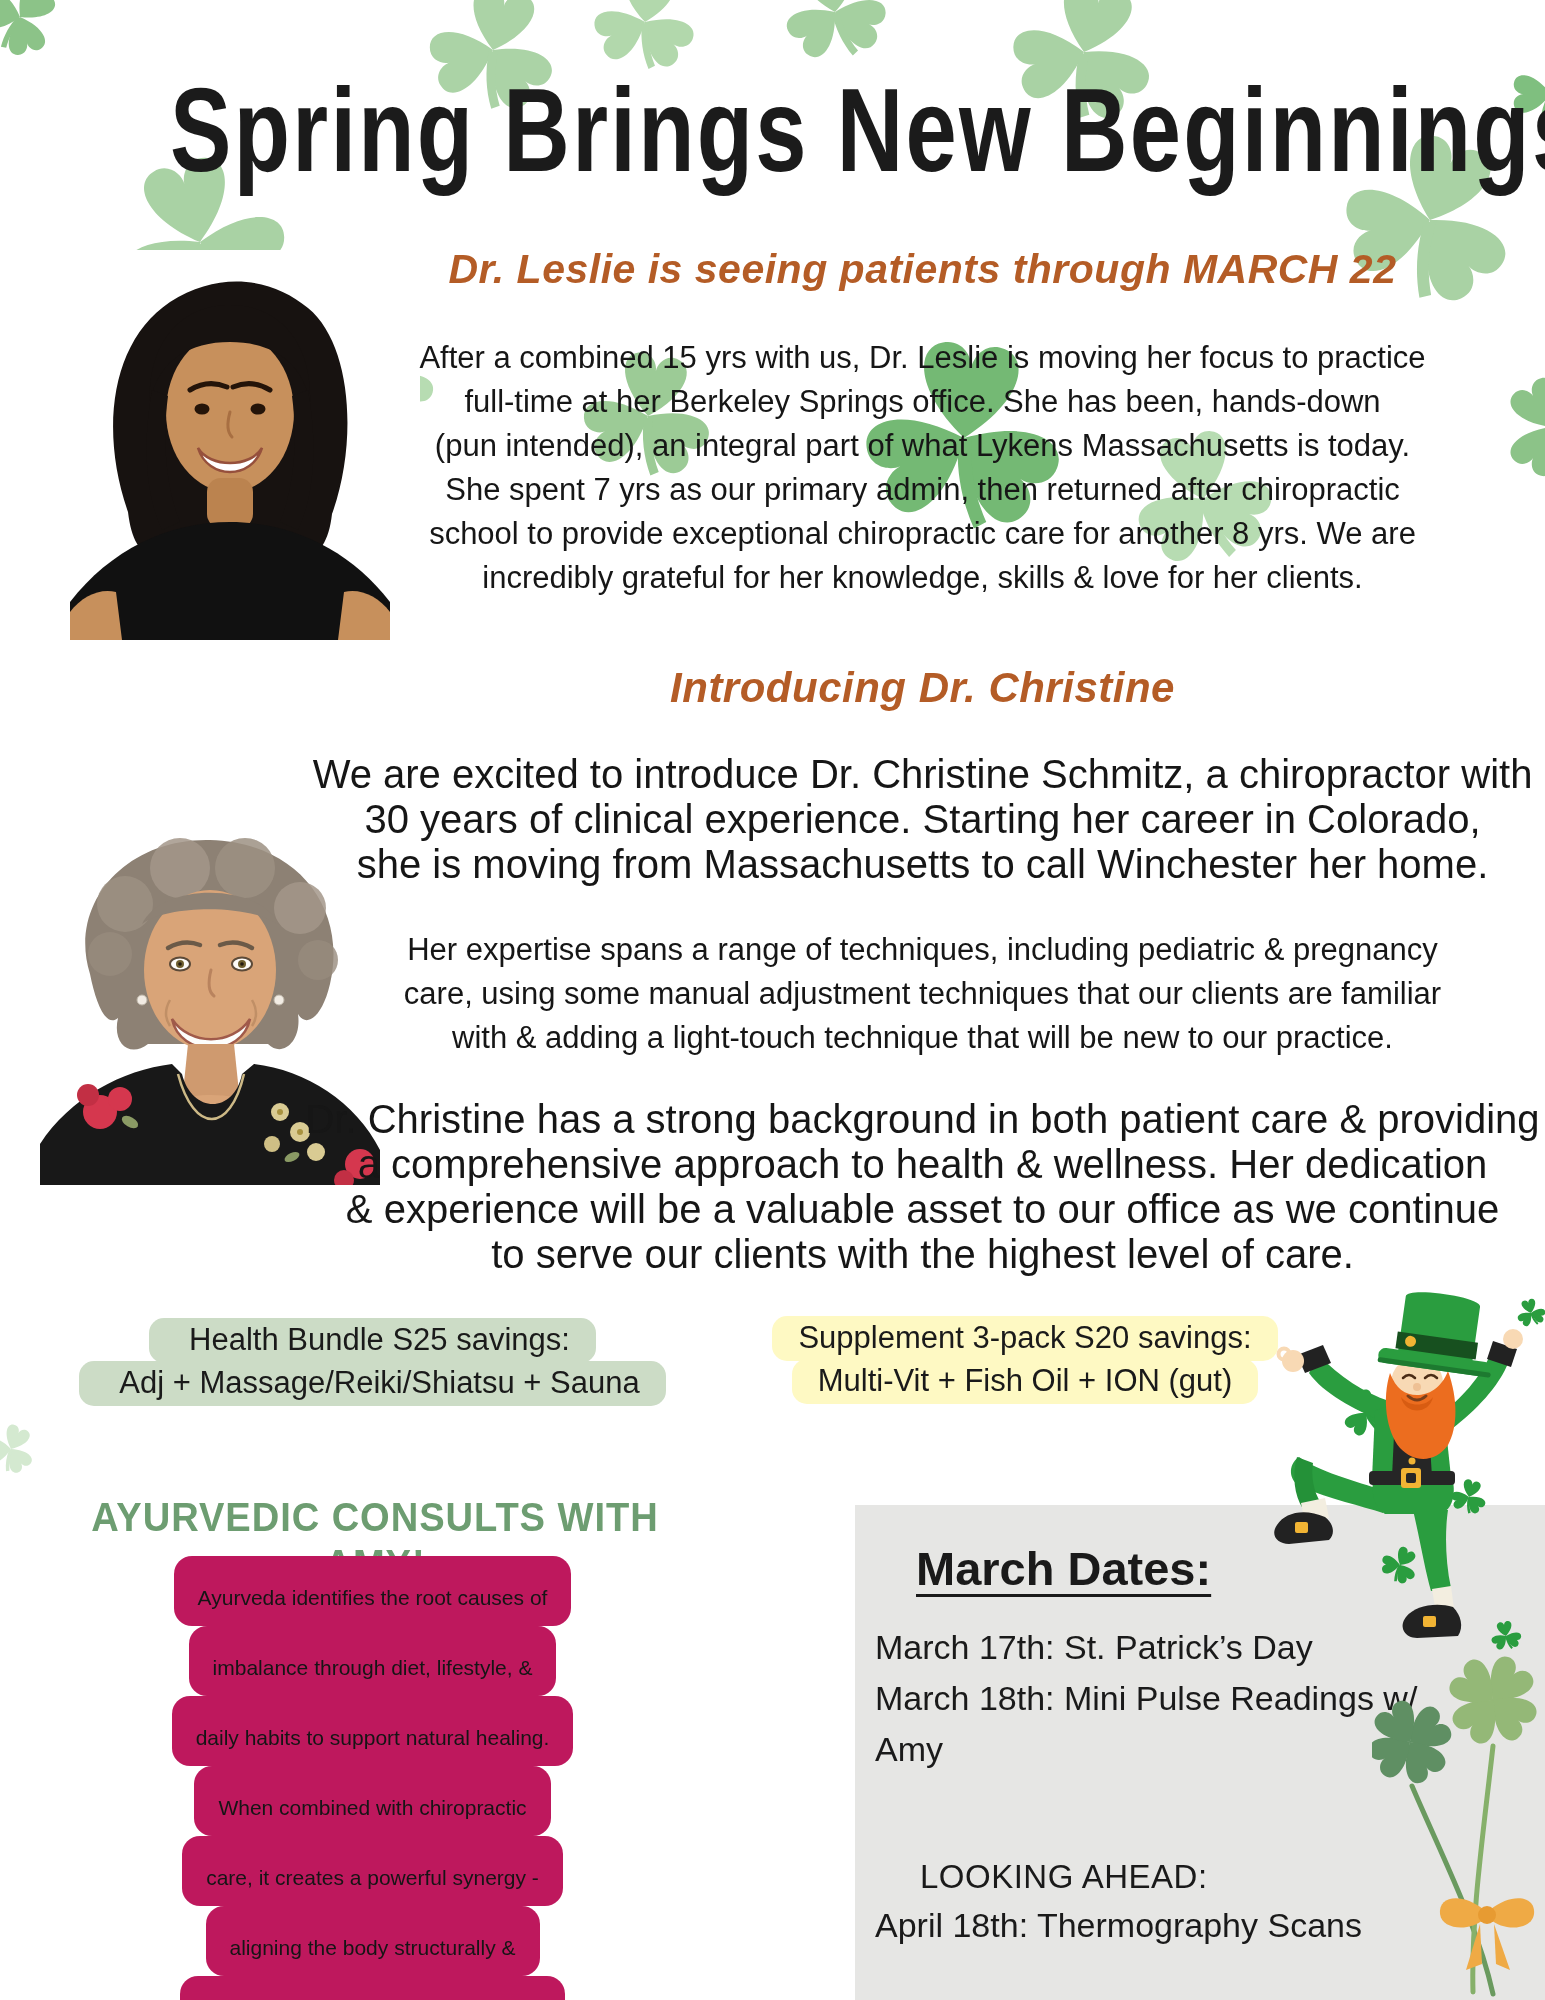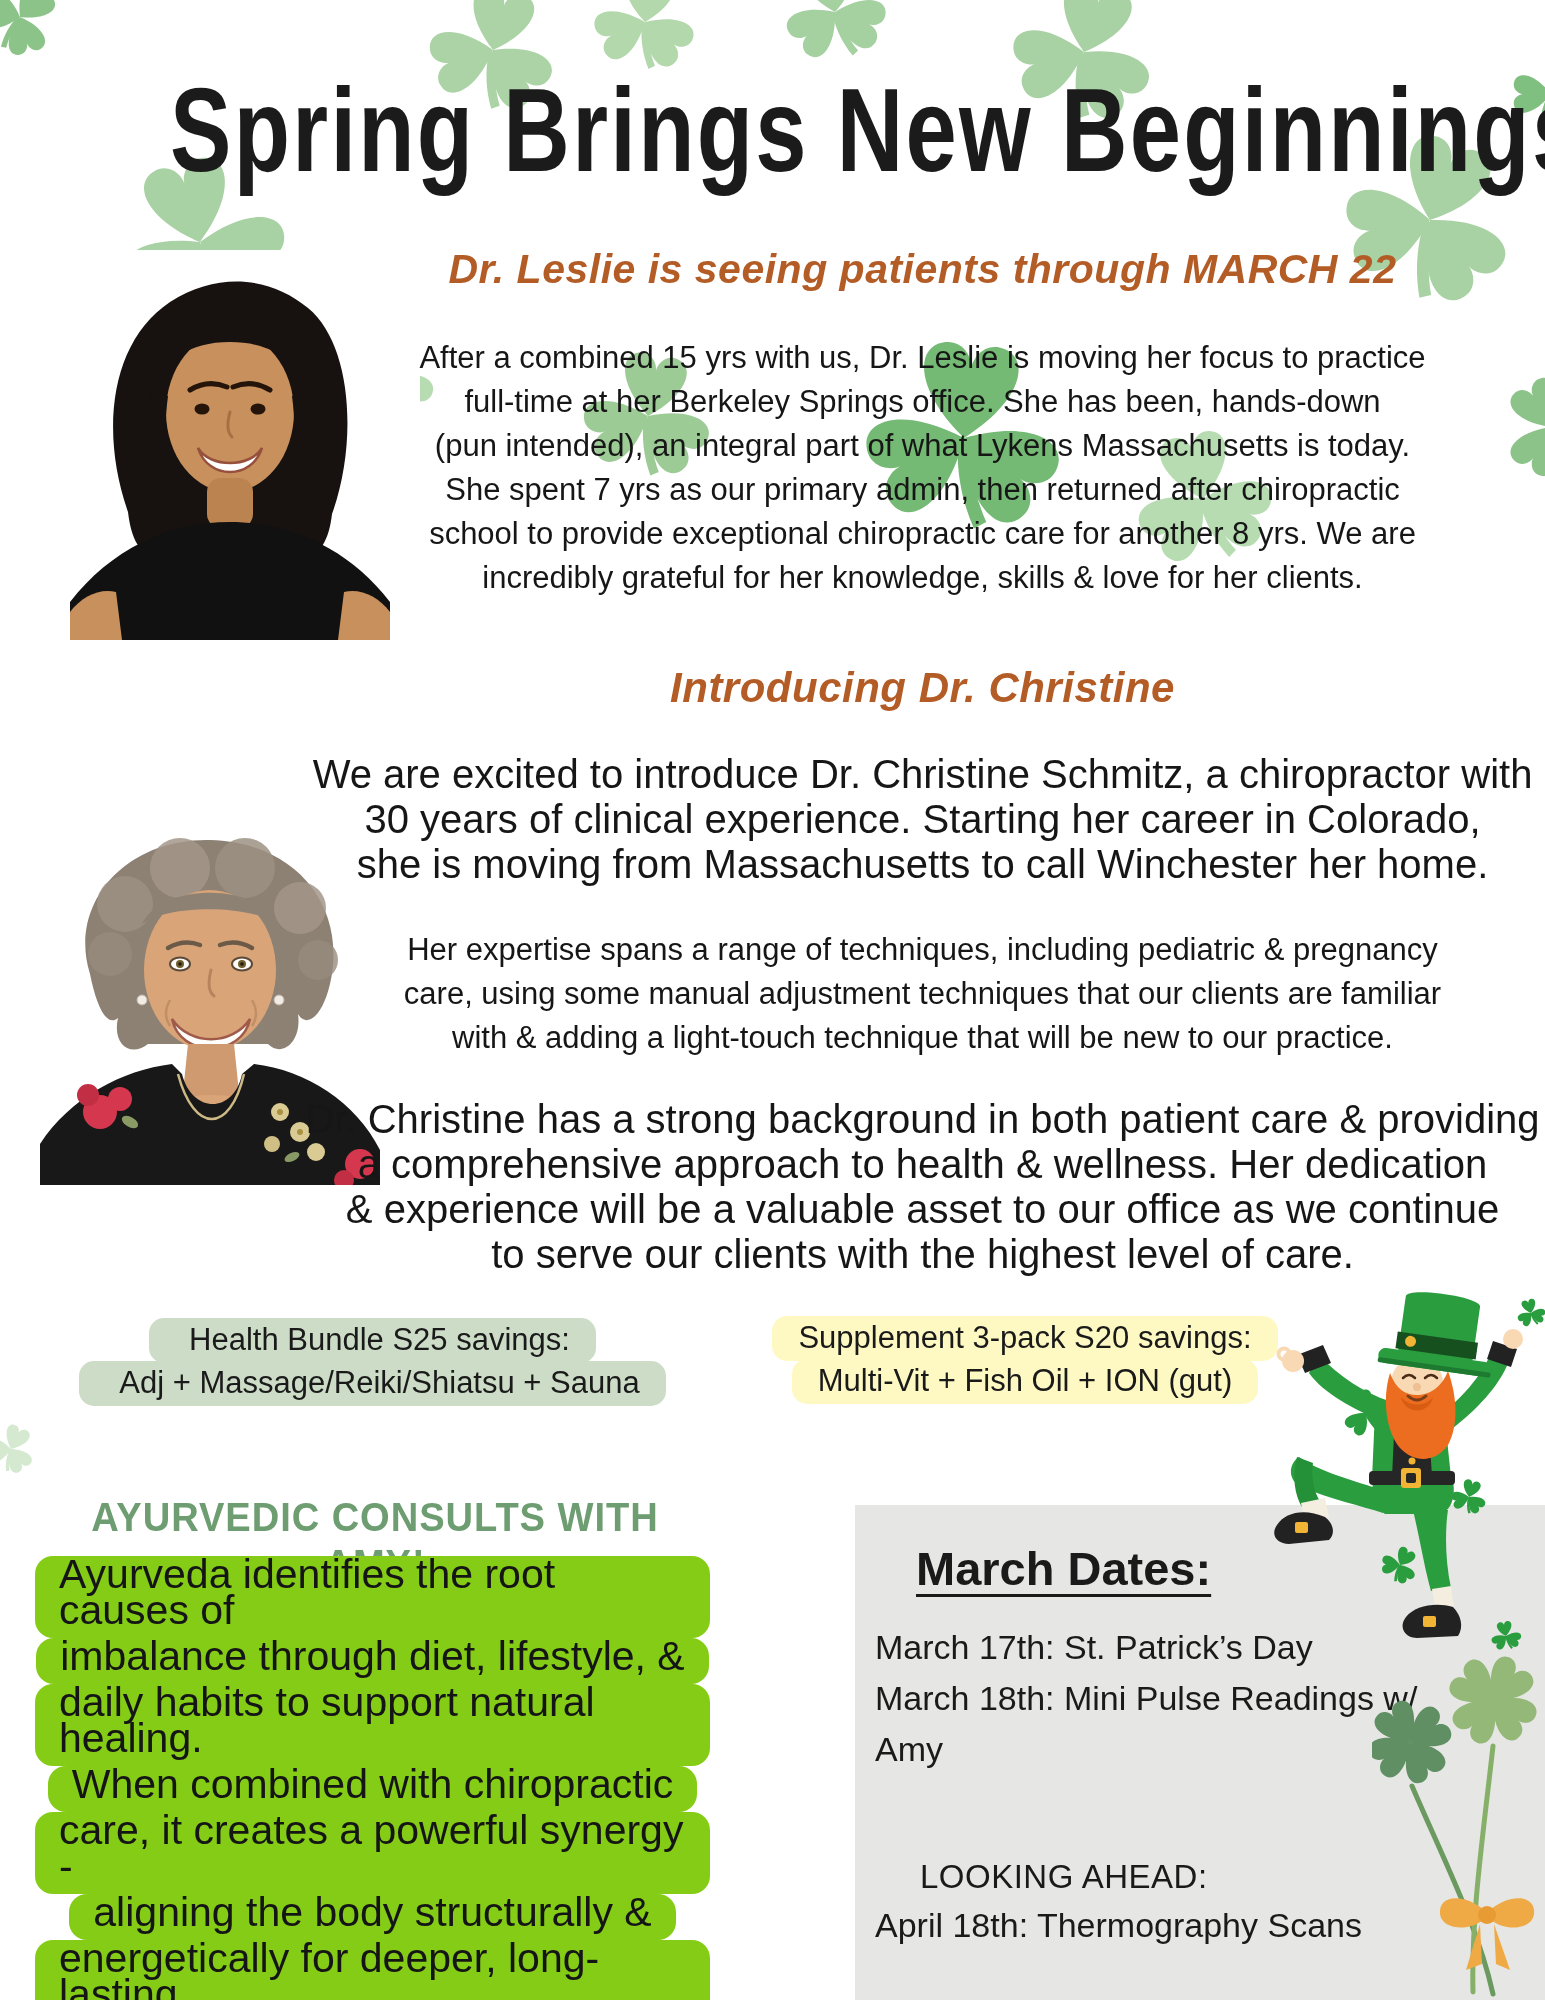--- a/index.html
+++ b/index.html
@@ -28,22 +28,22 @@
   .pill-line{display:flex;justify-content:center;}
   .deal-pill{padding:3px 26px 5px;border-radius:15px;font-size:31px;line-height:37px;color:#1a1a1a;}
   .bg-light{background:#ccdcc6;padding-left:40px;}
   .bg-sage{background:#fef9c3;}
 
   
   .ayur-head{position:absolute;left:30px;top:1494px;width:690px;text-align:center;z-index:2;
              color:#6d9d71;font-weight:700;font-size:41px;letter-spacing:1px;transform:scaleX(.93);}
   .mint-col{position:absolute;left:35px;top:1556px;width:675px;z-index:2;}
   .mint-line{display:flex;justify-content:center;}
-  .mint-pill{background:#84cc16;padding:0 24px 10px;border-radius:18px;
-             font-size:41px;line-height:36px;color:#151515;}
+  .mint-pill{background:#be185d;padding:24px 24px 10px;border-radius:18px;
+             font-size:21px;line-height:36px;color:#151515;}
 
   
   .panel{position:absolute;left:855px;top:1505px;width:690px;height:495px;background:#e6e6e4;z-index:1;}
   .march-head{position:absolute;left:916px;top:1541px;z-index:2;font-size:47px;font-weight:700;color:#1a1a1a;
               text-decoration:underline;text-underline-offset:9px;text-decoration-thickness:3px;}
   .march-items{position:absolute;left:875px;top:1622px;width:615px;z-index:2;font-size:34px;line-height:51px;color:#1a1a1a;}
   .look-label{position:absolute;left:920px;top:1858px;z-index:2;font-size:33px;font-weight:400;color:#1a1a1a;letter-spacing:.5px;}
   .look-item{position:absolute;left:875px;top:1906px;width:600px;z-index:2;font-size:34px;color:#1a1a1a;}
 
   .art{position:absolute;z-index:3;}

